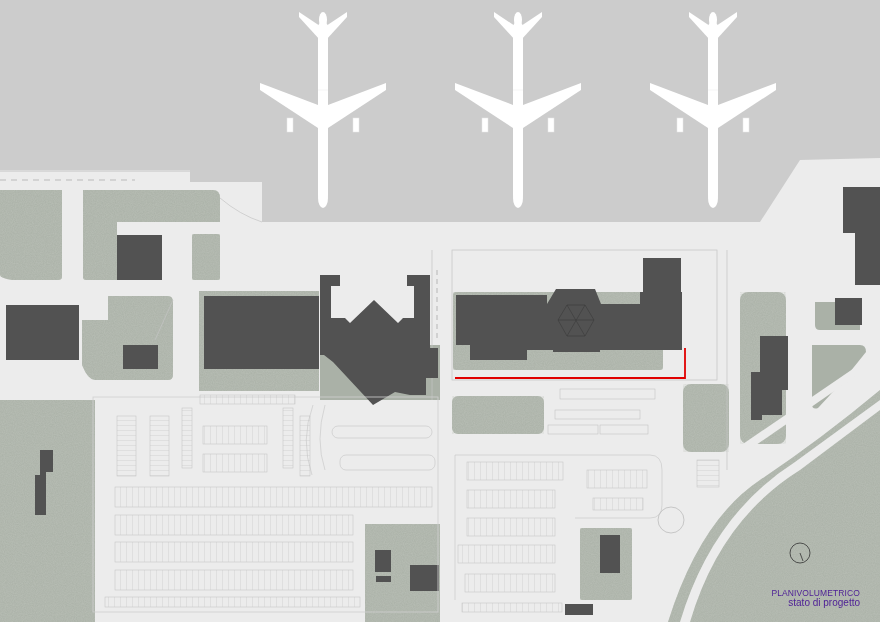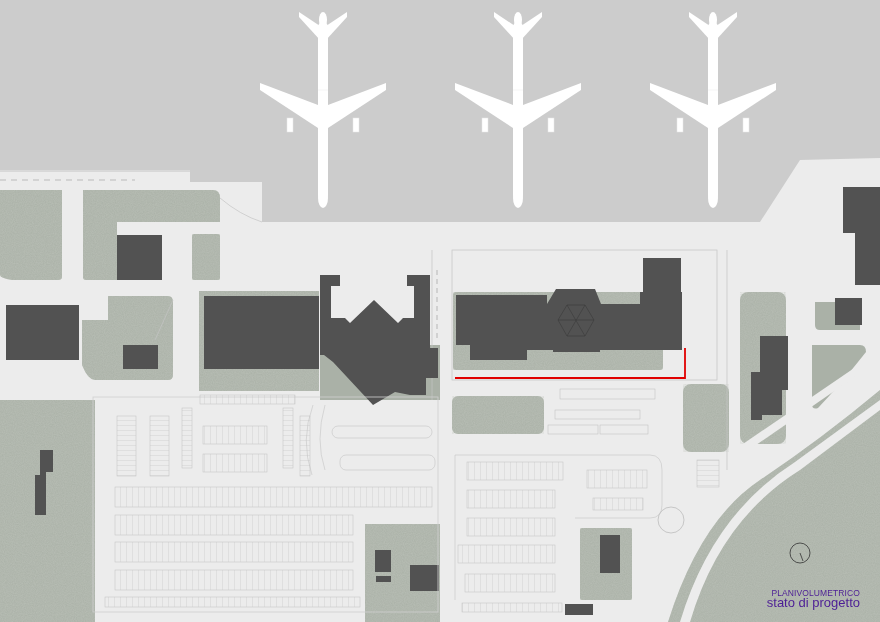--- a/index.html
+++ b/index.html
@@ -1,20 +1,20 @@
 <!DOCTYPE html>
 <html><head>
 <meta charset="utf-8">
 <style>
   html, body { margin: 0; padding: 0; background: #ececec; }
   body { width: 880px; height: 622px; overflow: hidden; position: relative; font-family: "Liberation Sans", sans-serif; }
   svg { display: block; position: absolute; left: 0; top: 0; }
   .legend { position: absolute; left: 740px; top: 588px; width: 120px; text-align: right; color: #4c1d95; }
   .legend .t1 { font-size: 8.5px; letter-spacing: 0.1px; line-height: 10px; }
-  .legend .t2 { font-size: 13px; line-height: 10px; }
+  .legend .t2 { font-size: 10px; line-height: 10px; }
 </style>
 </head>
 <body>
 
 <svg width="880" height="622" viewBox="0 0 880 622">
   <defs>
     <filter id="grain" x="0" y="0" width="100%" height="100%">
       <feTurbulence type="fractalNoise" baseFrequency="0.9" numOctaves="2" seed="3" result="n"></feTurbulence>
       <feColorMatrix type="matrix" values="0 0 0 0 0.55  0 0 0 0 0.58  0 0 0 0 0.53  0 0 0 0.55 0" in="n" result="c"></feColorMatrix>
       <feComposite in="c" in2="SourceGraphic" operator="in"></feComposite>

